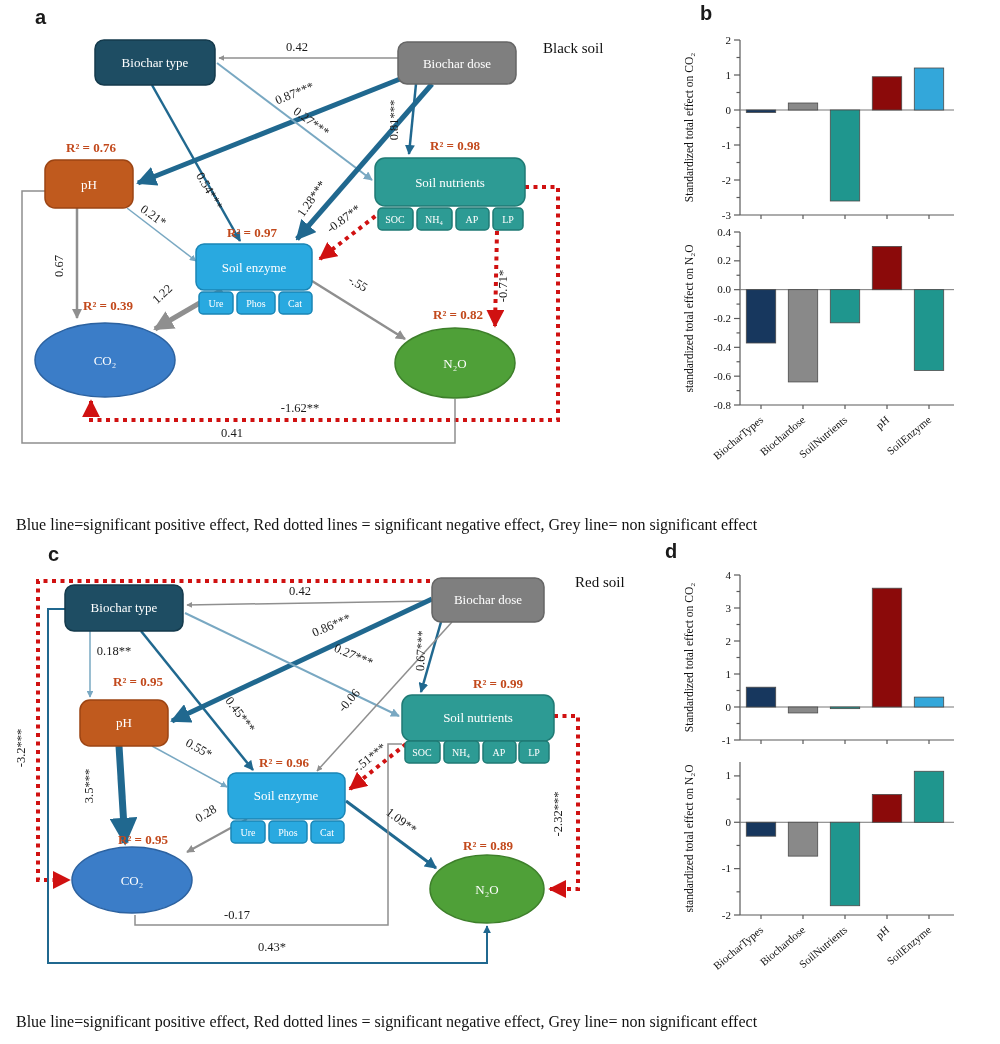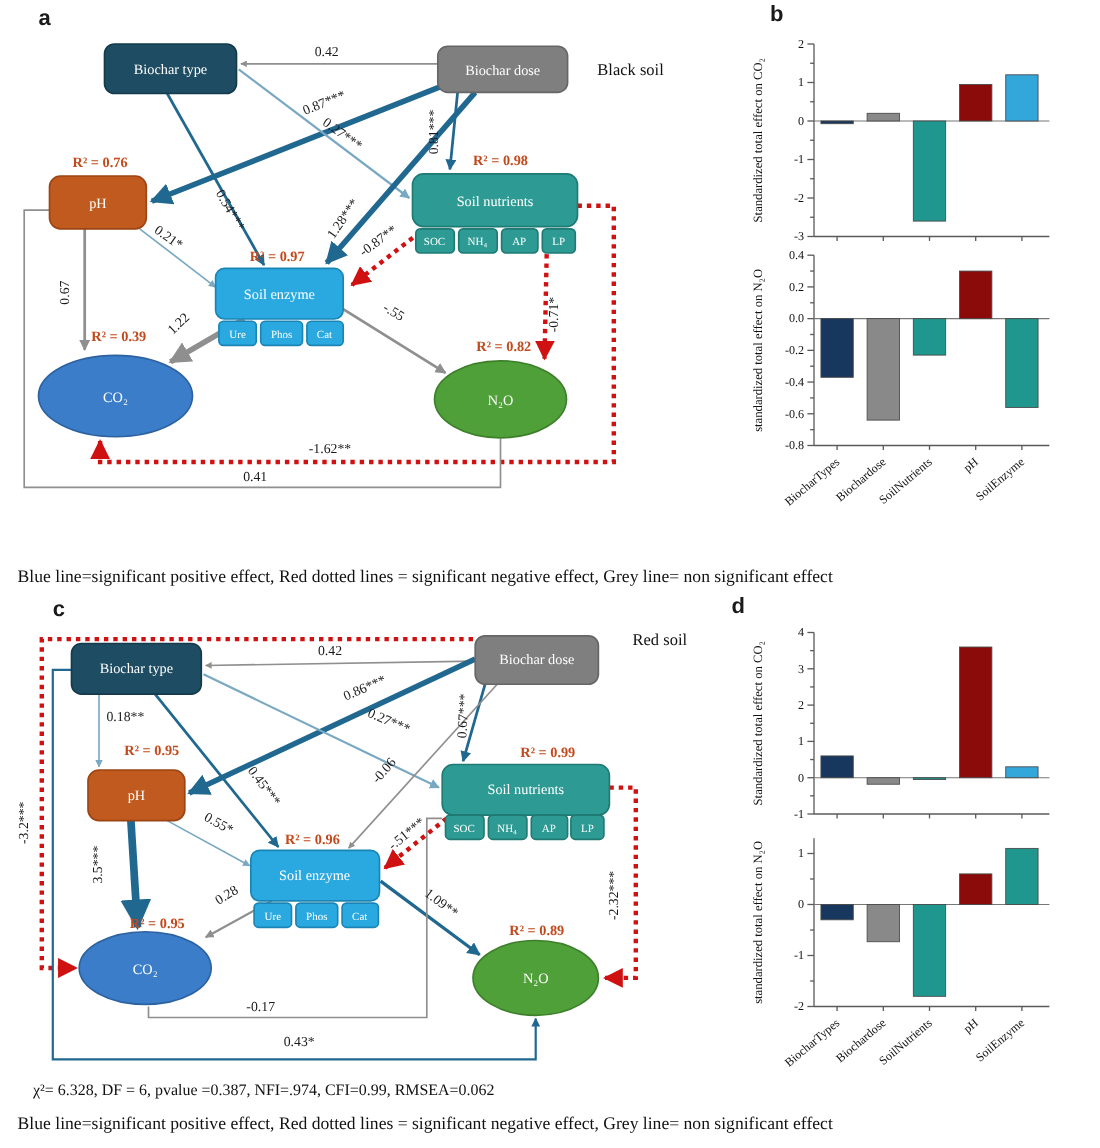--- a/index.html
+++ b/index.html
@@ -32,21 +32,21 @@
 </head>
 <body>
 
 <div class="canvas">
 
   <div class="ptag" style="left:35px;top:6px;">a</div>
   <div class="ptag" style="left:700px;top:2px;">b</div>
   <div class="ptag" style="left:48px;top:543px;">c</div>
   <div class="ptag" style="left:665px;top:540px;">d</div>
 
-  <div class="soil" style="left:543px;top:56px;">Black soil</div>
+  <div class="soil" style="left:543px;top:40px;">Black soil</div>
   <div class="soil" style="left:575px;top:574px;">Red soil</div>
 
   <svg style="left:0;top:0;" width="660" height="545" viewBox="0 0 660 545">
     <defs>
       <marker id="ar-blue" viewBox="0 0 10 10" refX="9" refY="5" markerWidth="4" markerHeight="4" orient="auto-start-reverse">
           <path d="M0,0L10,5L0,10z" fill="#20688f"></path>
         </marker>
       <marker id="ar-lblue" viewBox="0 0 10 10" refX="9" refY="5" markerWidth="4.5" markerHeight="4.5" orient="auto-start-reverse">
           <path d="M0,0L10,5L0,10z" fill="#79a8c2"></path>
         </marker>
@@ -332,16 +332,15 @@
       <rect x="212.3" y="44.45454545454546" width="29.4" height="27.81818181818182" fill="#8b0a0a" class="bar"></rect>
       <line x1="227" y1="165" x2="227" y2="169" class="axis"></line>
       <text x="230" y="181" class="xlab" transform="rotate(-40 230 181)">pH</text>
       <rect x="254.3" y="21.272727272727273" width="29.4" height="51.00000000000001" fill="#1f968e" class="bar"></rect>
       <line x1="269" y1="165" x2="269" y2="169" class="axis"></line>
       <text x="272" y="181" class="xlab" transform="rotate(-40 272 181)">SoilEnzyme</text>
       <text x="33" y="88.5" class="ylab" transform="rotate(-90 33 88.5)">standardized total effect on N₂O</text>
     </svg>
 
   <div class="cap legend" style="left:16px;top:516px;">Blue line=significant positive effect, Red dotted lines = significant negative effect, Grey line= non significant effect</div>
-  <div class="cap" style="left:30px;top:983px;">χ²= 6.328, DF = 6, pvalue =0.387, NFI=.974, CFI=0.99, RMSEA=0.062</div>
   <div class="cap legend" style="left:16px;top:1013px;">Blue line=significant positive effect, Red dotted lines = significant negative effect, Grey line= non significant effect</div>
 
 </div>
 
 </body></html>

